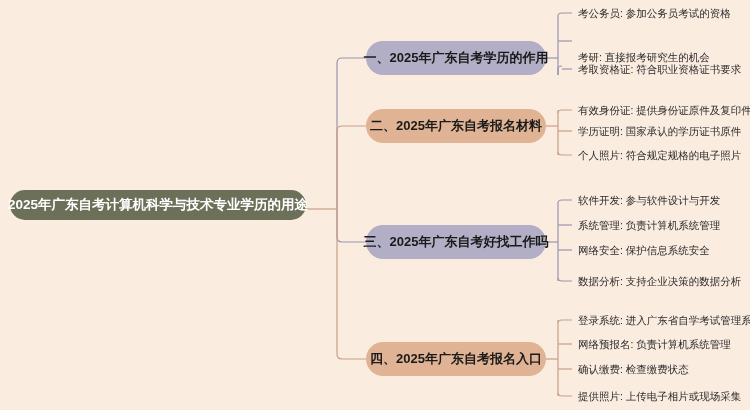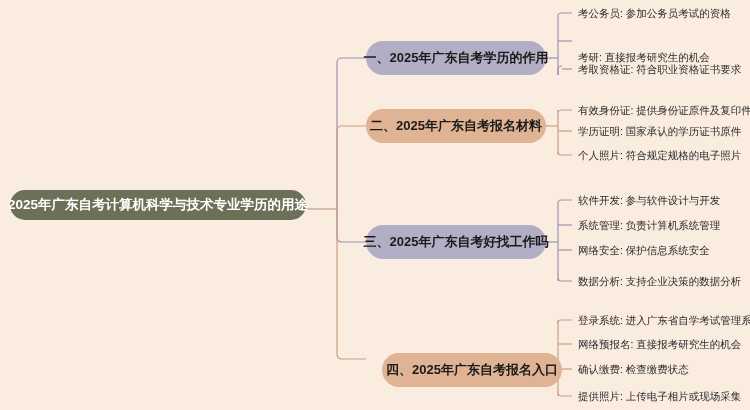--- a/index.html
+++ b/index.html
@@ -220,28 +220,28 @@
   <div class="leaf" style="top:217px;">
     <span class="leaf-label">系统管理: 负责计算机系统管理</span>
   </div>
   <div class="leaf" style="top:242px;">
     <span class="leaf-label">网络安全: 保护信息系统安全</span>
   </div>
   <div class="leaf" style="top:273px;">
     <span class="leaf-label">数据分析: 支持企业决策的数据分析</span>
   </div>
 
-  <div class="branch-node branch-tan" style="top:353px;margin-left:16px;">
+  <div class="branch-node branch-tan" style="top:342px;">
     <span class="branch-label">四、2025年广东自考报名入口</span>
   </div>
   <div class="leaf" style="top:312px;">
     <span class="leaf-label">登录系统: 进入广东省自学考试管理系统</span>
   </div>
   <div class="leaf" style="top:336px;">
-    <span class="leaf-label">网络预报名: 直接报考研究生的机会</span>
+    <span class="leaf-label">网络预报名: 负责计算机系统管理</span>
   </div>
   <div class="leaf" style="top:361px;">
     <span class="leaf-label">确认缴费: 检查缴费状态</span>
   </div>
   <div class="leaf" style="top:388px;">
     <span class="leaf-label">提供照片: 上传电子相片或现场采集</span>
   </div>
 
 </div>
 

